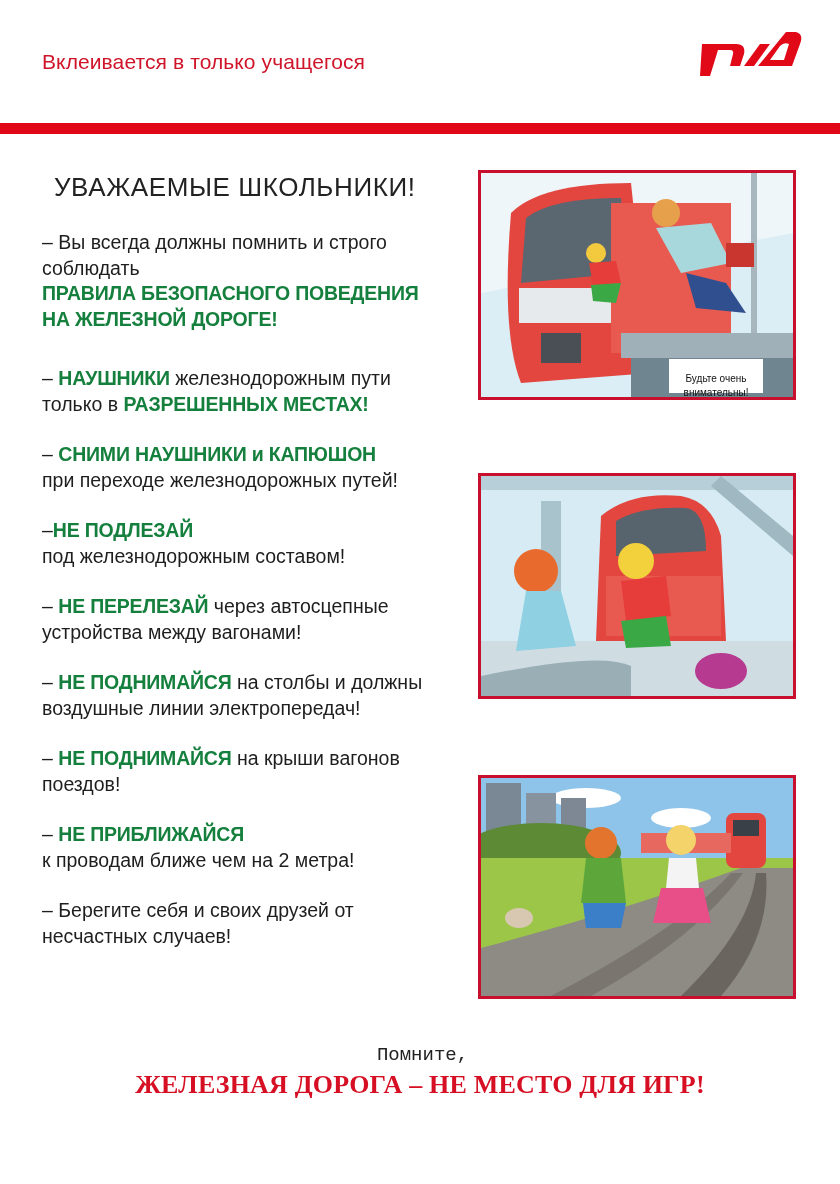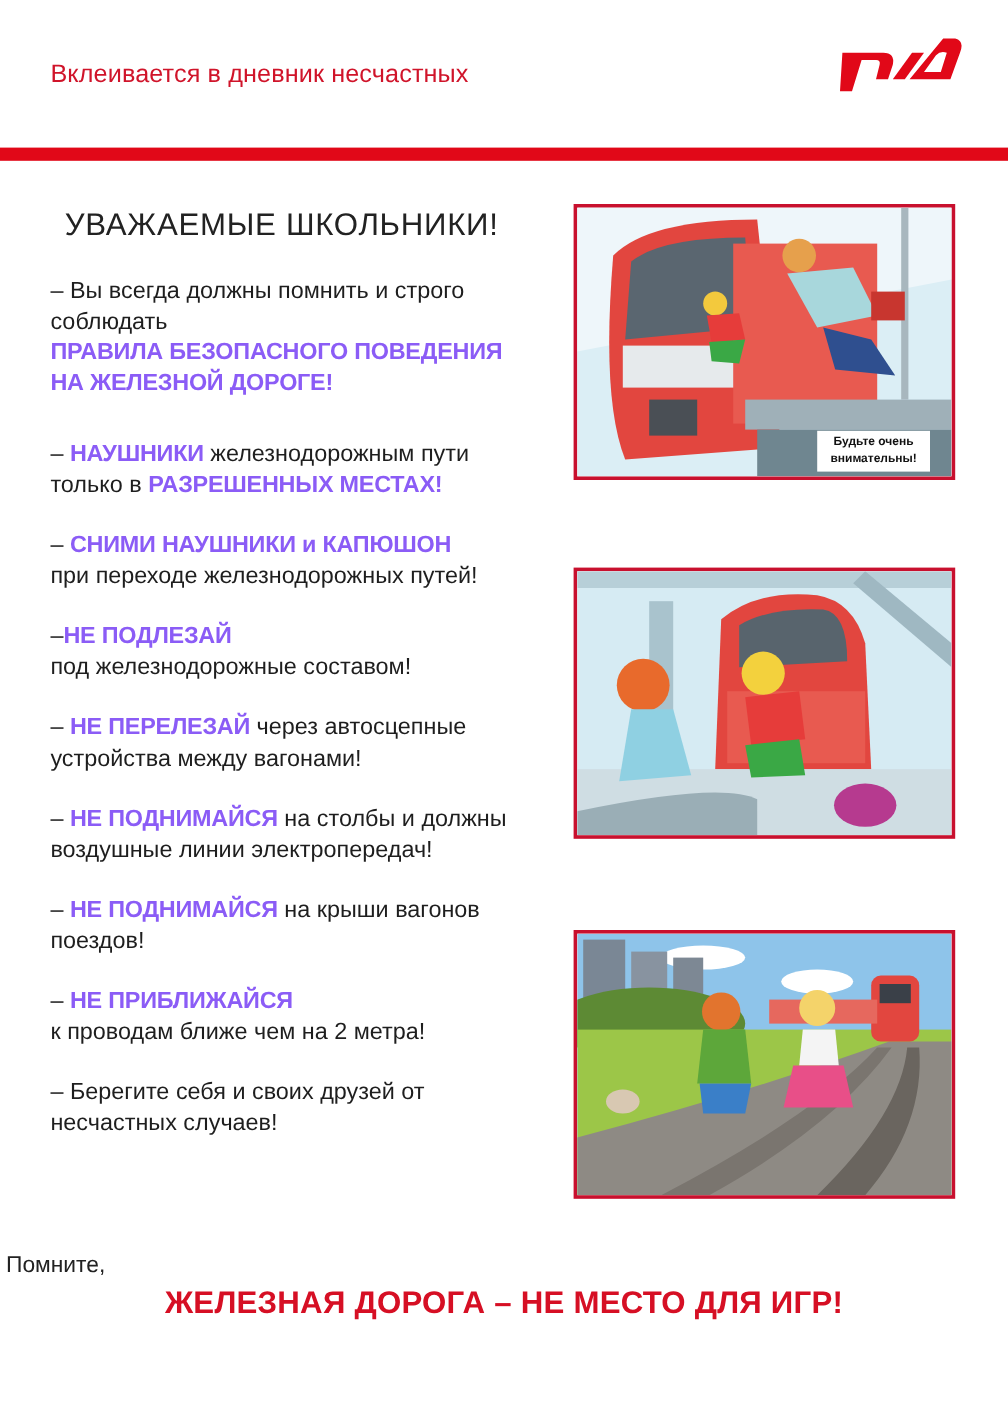--- a/index.html
+++ b/index.html
@@ -15,46 +15,46 @@
   .red-bar { position:absolute; left:0; top:123px; width:840px; height:11px; background:#e10818; }
 
   .heading {
     position:absolute; left:42px; top:172px; font-size:26px; color:#222;
     letter-spacing:0.6px;
     margin-left:12px;
   }
   .rules { position:absolute; left:42px; top:230px; width:425px; font-size:19.5px; line-height:25.5px; }
   .para { margin:0 16px 25px 0; }
   .para.first { margin-bottom:34px; }
-  .red { color:#8b5cf6; font-weight:bold; letter-spacing:-0.2px; }
+  .red { color:#15803d; font-weight:bold; letter-spacing:-0.2px; }
 
   .pic {
     position:absolute; left:478px; width:318px; border:3px solid #c8102e;
     overflow:hidden; box-sizing:border-box;
   }
   .pic svg { display:block; width:100%; height:100%; }
   .pic1 { top:170px; height:230px; }
   .pic2 { top:473px; height:226px; }
   .pic3 { top:775px; height:224px; }
   .caption {
-    position:absolute; left:200px; top:186px; width:94px; height:34px; background:#fff;
-    font-size:10px; font-weight:bold; text-align:center; line-height:14px; padding-top:3px;
+    position:absolute; left:188px; top:186px; width:94px; height:34px; background:#fff;
+    font-size:10px; font-weight:normal; text-align:center; line-height:14px; padding-top:13px;
     box-sizing:border-box; color:#111;
   }
 
-  .remember { position:absolute; left:0; width:840px; top:1044px; text-align:left; font-size:19px; color:#222; padding-left:5px; box-sizing:border-box;}
+  .remember { position:absolute; left:0; width:840px; top:1044px; text-align:center; font-size:19px; color:#222; padding-left:5px; box-sizing:border-box;font-family:Liberation Mono, monospace;}
   .slogan {
     position:absolute; left:0; width:840px; top:1070px; text-align:center;
-    font-size:26px; font-weight:bold; color:#d60f24; letter-spacing:0.2px;
+    font-size:26px; font-weight:bold; color:#d60f24; letter-spacing:0.2px;font-family:Liberation Serif, serif;
   }
 </style>
 </head>
 <body>
 
-<div class="header-note">Вклеивается в дневник несчастных</div>
+<div class="header-note">Вклеивается в только учащегося</div>
 
 <div class="logo">
   <svg viewBox="0 0 102 48" width="102" height="48">
     <path d="M2 14 L36 14 Q46 14 44 24 L40 36 L30 36 L33 24 Q34 20 30 20 L18 20 L10 46 L0 46 Z" fill="#e10818"></path>
     <path d="M44 36 L60 14 L70 14 L54 36 Z" fill="#e10818"></path>
     <path d="M58 36 L86 2 L96 2 Q104 4 100 14 L92 36 Z M70 30 L84 30 L89 14 Q84 12 80 16 Z" fill="#e10818" fill-rule="evenodd"></path>
   </svg>
 </div>
 
 <div class="red-bar"></div>
@@ -66,21 +66,21 @@
     <span>– Вы всегда должны помнить и строго соблюдать</span><br>
     <span class="red">ПРАВИЛА БЕЗОПАСНОГО ПОВЕДЕНИЯ НА ЖЕЛЕЗНОЙ ДОРОГЕ!</span>
   </div>
   <div class="para">
     <span>– </span><span class="red">НАУШНИКИ</span><span> железнодорожным пути только в </span><span class="red">РАЗРЕШЕННЫХ МЕСТАХ!</span>
   </div>
   <div class="para">
     <span>– </span><span class="red">СНИМИ НАУШНИКИ и КАПЮШОН</span><br><span>при переходе железнодорожных путей!</span>
   </div>
   <div class="para">
-    <span>–</span><span class="red">НЕ ПОДЛЕЗАЙ</span><br><span>под железнодорожные составом!</span>
+    <span>–</span><span class="red">НЕ ПОДЛЕЗАЙ</span><br><span>под железнодорожным составом!</span>
   </div>
   <div class="para">
     <span>– </span><span class="red">НЕ ПЕРЕЛЕЗАЙ</span><span> через автосцепные устройства между вагонами!</span>
   </div>
   <div class="para">
     <span>– </span><span class="red">НЕ ПОДНИМАЙСЯ</span><span> на столбы и должны воздушные линии электропередач!</span>
   </div>
   <div class="para">
     <span>– </span><span class="red">НЕ ПОДНИМАЙСЯ</span><span> на крыши вагонов поездов!</span>
   </div>

